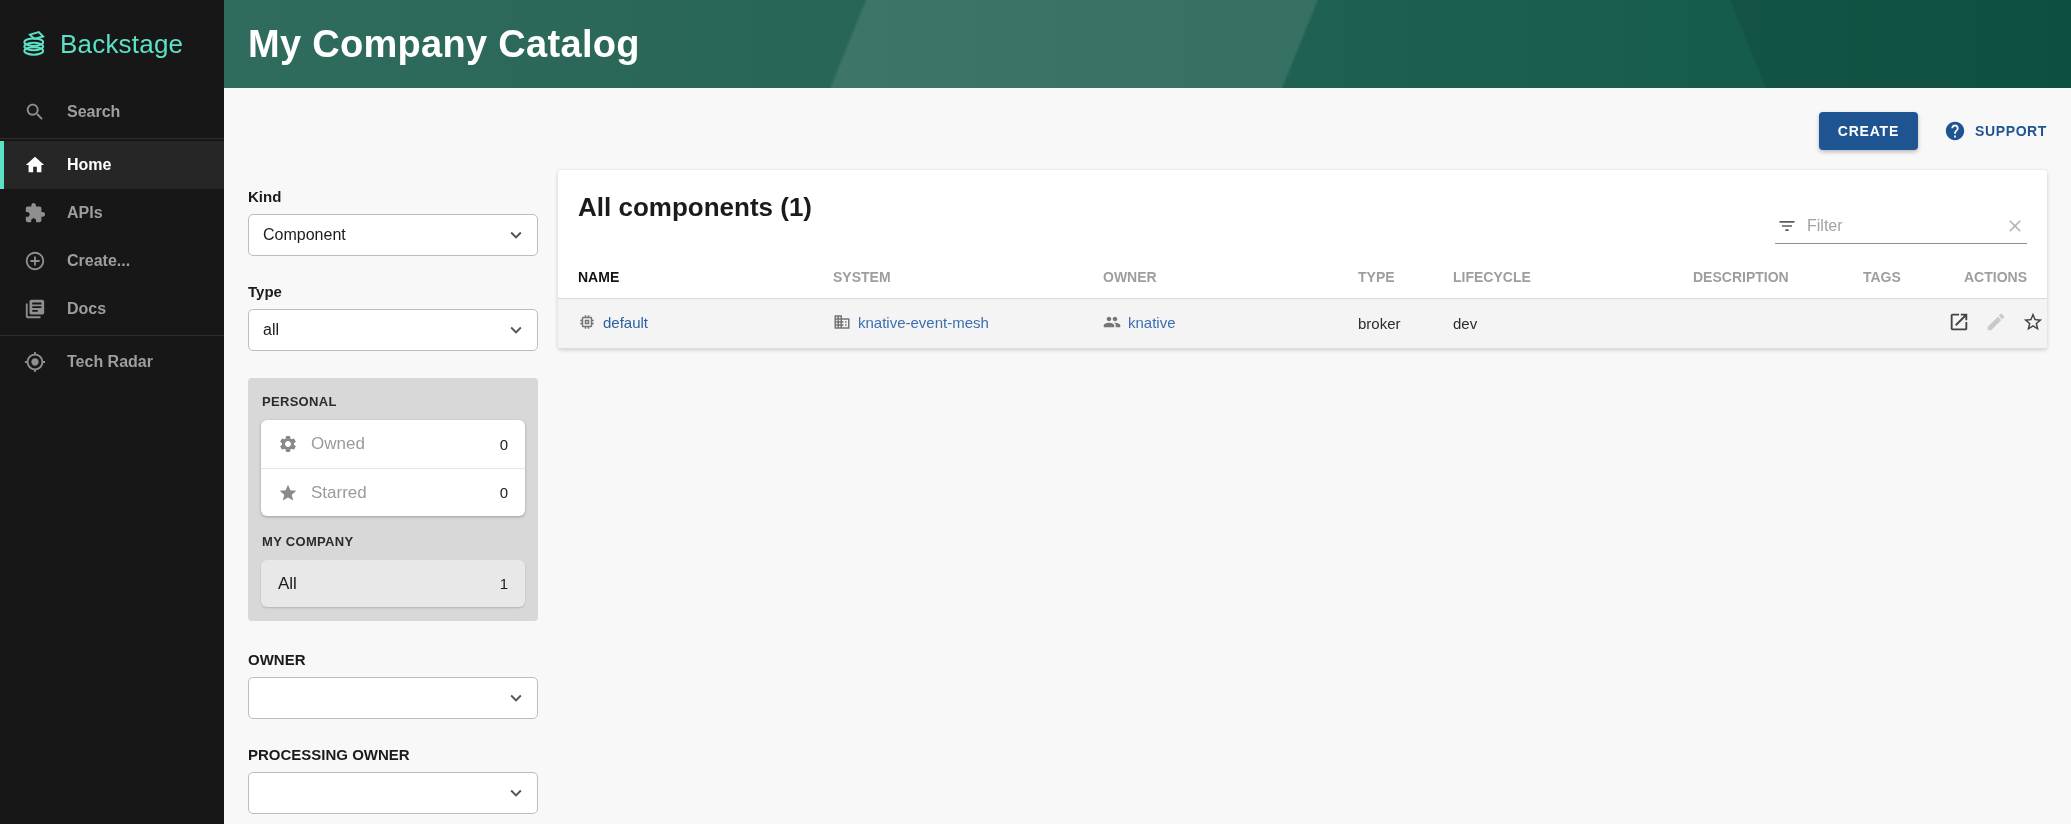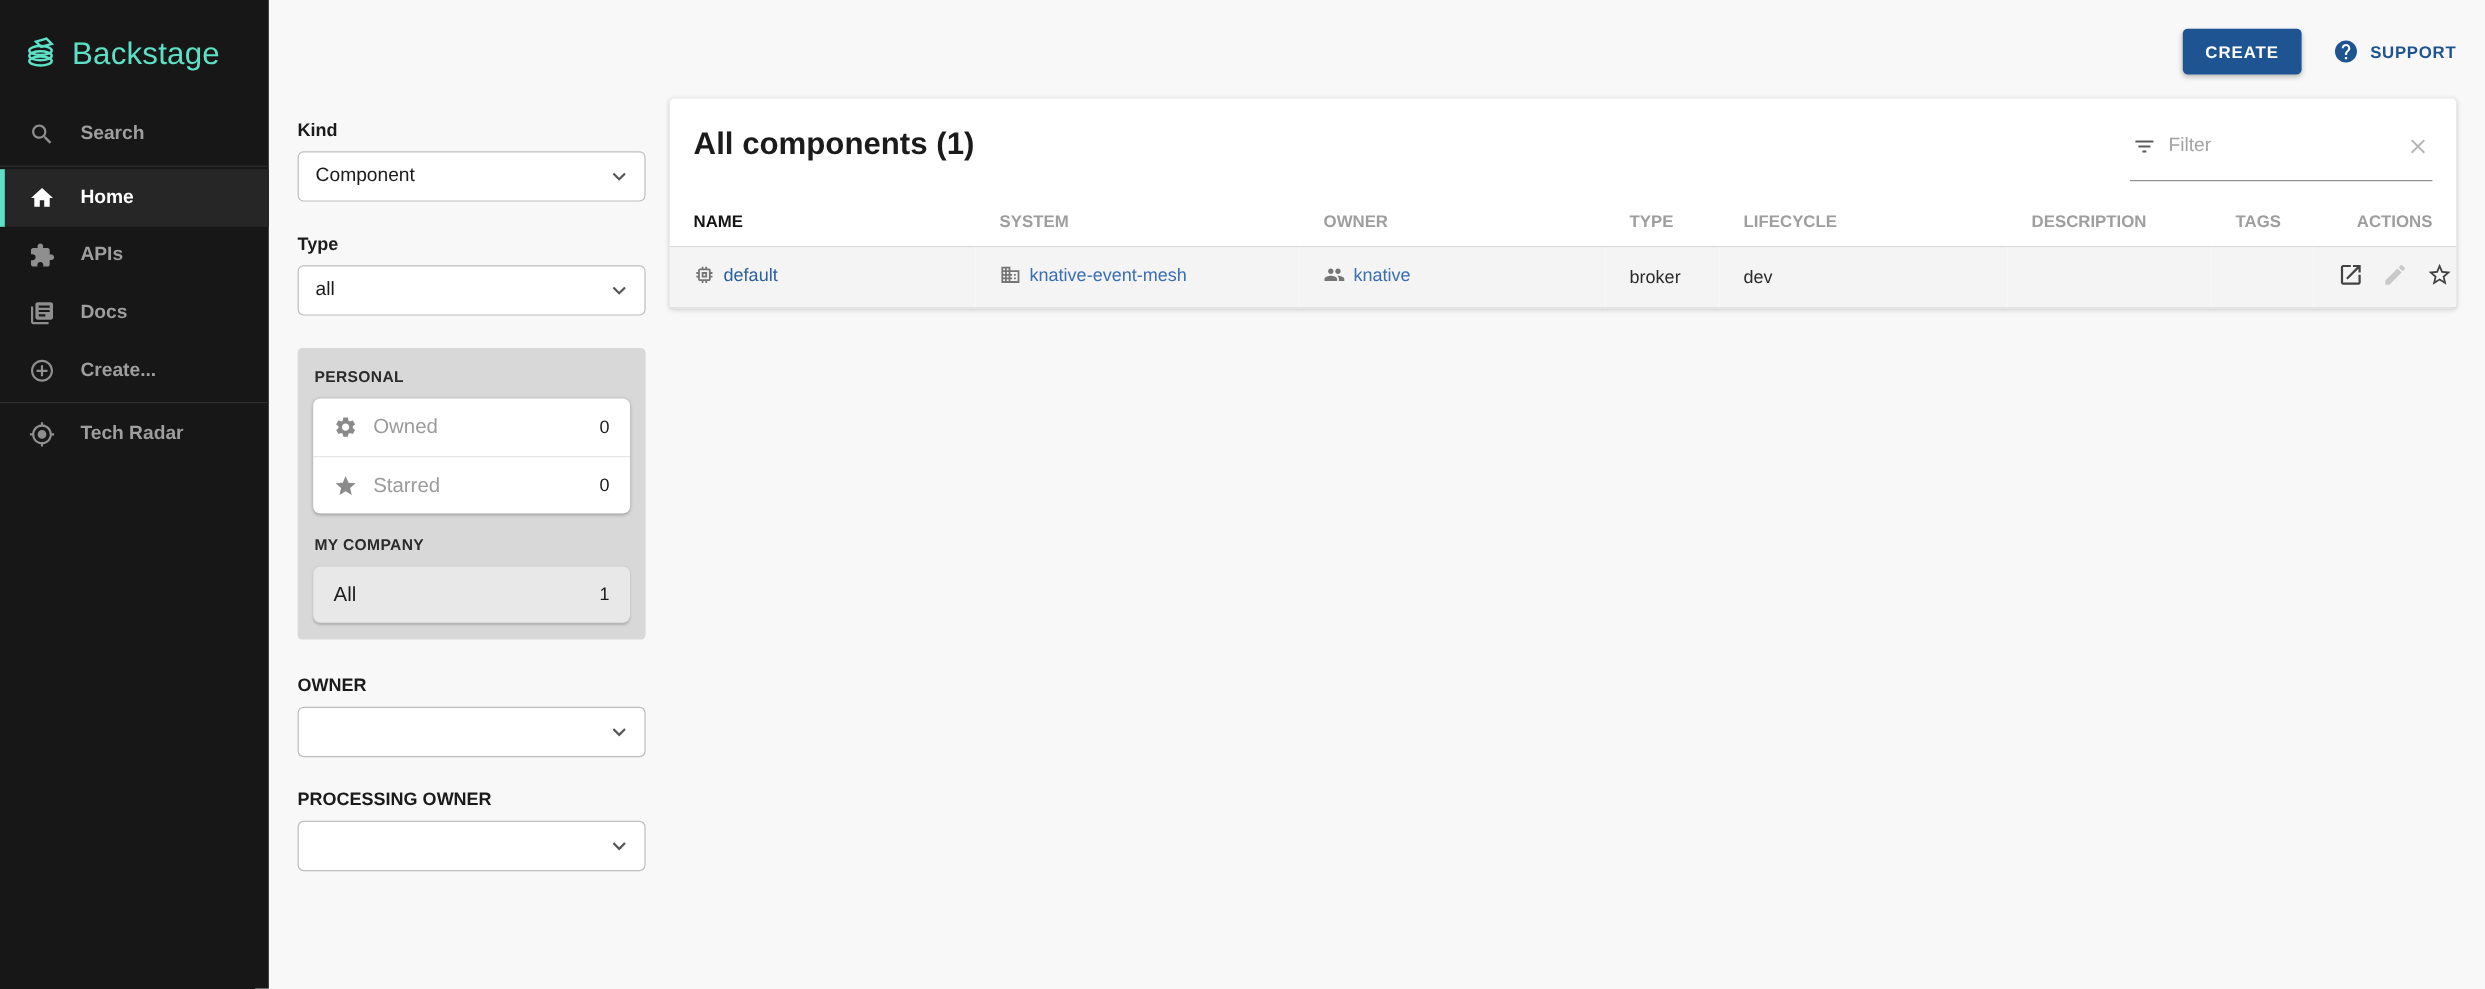--- a/index.html
+++ b/index.html
@@ -69,21 +69,21 @@
   .pill-count { margin-left:auto; color:#1b1b1b; font-size:15px; }
   .company-item {
     background:#e8e8e8; border-radius:6px; height:47px; display:flex; align-items:center;
     padding:0 17px; font-size:17px; color:#1b1b1b; cursor:pointer; box-shadow:0 1px 2px rgba(0,0,0,0.18);
   }
   
   .table-card { flex:1; background:#ffffff; border-radius:4px; box-shadow:0 1px 4px rgba(0,0,0,0.18); min-width:0; }
   .card-head { display:flex; justify-content:space-between; align-items:flex-start; padding:22px 20px 10px; }
   .card-title { font-size:26px; font-weight:bold; color:#1b1b1b; }
   .filter-box { display:flex; align-items:center; gap:10px; width:252px;
-    border-bottom:1px solid #8f8f8f; padding:4px 2px 18px; margin-top:4px; }
+    border-bottom:1px solid #8f8f8f; padding:4px 2px 7px; margin-top:20px; }
   .filter-box svg { width:20px; height:20px; flex-shrink:0; }
   .filter-icon-svg { fill:#5c5c5c; }
   .clear-icon-svg { fill:#b5b5b5; margin-left:auto; cursor:pointer; }
   .filter-box input {
     border:none; outline:none; background:transparent; flex:1; min-width:0;
     font-family:inherit; font-size:16px; color:#1b1b1b;
   }
   .filter-box input::placeholder { color:#a2a2a2; }
   table { width:100%; border-collapse:collapse; table-layout:fixed; }
   thead th {
@@ -135,43 +135,46 @@
 
   <div class="side-item">
     <svg viewBox="0 0 24 24">
         <path d="M20.5 11H19V7c0-1.1-.9-2-2-2h-4V3.5C13 2.12 11.88 1 10.5 1S8 2.12 8 3.5V5H4c-1.1 0-1.99.9-1.99 2v3.8H3.5c1.49 0 2.7 1.21 2.7 2.7s-1.21 2.7-2.7 2.7H2V20c0 1.1.9 2 2 2h3.8v-1.5c0-1.49 1.21-2.7 2.7-2.7 1.49 0 2.7 1.21 2.7 2.7V22H17c1.1 0 2-.9 2-2v-4h1.5c1.38 0 2.5-1.12 2.5-2.5S21.88 11 20.5 11z"></path>
       </svg>
     <span>APIs</span>
   </div>
 
   <div class="side-item">
     <svg viewBox="0 0 24 24">
+        <path d="M13 7h-2v4H7v2h4v4h2v-4h4v-2h-4V7zm-1-5C6.48 2 2 6.48 2 12s4.48 10 10 10 10-4.48 10-10S17.52 2 12 2zm0 18c-4.41 0-8-3.59-8-8s3.59-8 8-8 8 3.59 8 8-3.59 8-8 8z"></path>
+      </svg>
+    <span>Create...</span>
+  </div>
+
+  <div class="side-item">
+    <svg viewBox="0 0 24 24">
         <path d="M4 6H2v14c0 1.1.9 2 2 2h14v-2H4V6zm16-4H8c-1.1 0-2 .9-2 2v12c0 1.1.9 2 2 2h12c1.1 0 2-.9 2-2V4c0-1.1-.9-2-2-2zm-1 9H9V9h10v2zm-4 4H9v-2h6v2zm4-8H9V5h10v2z"></path>
       </svg>
     <span>Docs</span>
   </div>
 
-  <div class="side-item">
-    <svg viewBox="0 0 24 24">
-        <path d="M13 7h-2v4H7v2h4v4h2v-4h4v-2h-4V7zm-1-5C6.48 2 2 6.48 2 12s4.48 10 10 10 10-4.48 10-10S17.52 2 12 2zm0 18c-4.41 0-8-3.59-8-8s3.59-8 8-8 8 3.59 8 8-3.59 8-8 8z"></path>
-      </svg>
-    <span>Create...</span>
-  </div>
-
   <div class="side-divider"></div>
 
   <div class="side-item">
     <svg viewBox="0 0 24 24">
         <path d="M12 8c-2.21 0-4 1.79-4 4s1.79 4 4 4 4-1.79 4-4-1.79-4-4-4zm8.94 3c-.46-4.17-3.77-7.48-7.94-7.94V1h-2v2.06C6.83 3.52 3.52 6.83 3.06 11H1v2h2.06c.46 4.17 3.77 7.48 7.94 7.94V23h2v-2.06c4.17-.46 7.48-3.77 7.94-7.94H23v-2h-2.06zM12 19c-3.87 0-7-3.13-7-7s3.13-7 7-7 7 3.13 7 7-3.13 7-7 7z"></path>
       </svg>
     <span>Tech Radar</span>
   </div>
 </nav>
 
 <div class="main">
+  <header class="page-header">
+    <h1>My Company Catalog</h1>
+  </header>
 
   <div class="content">
 
     <div class="toolbar">
       <button class="create-btn">CREATE</button>
       <div class="support-btn">
         <svg viewBox="0 0 24 24">
             <path d="M12 2C6.48 2 2 6.48 2 12s4.48 10 10 10 10-4.48 10-10S17.52 2 12 2zm1 17h-2v-2h2v2zm2.07-7.75l-.9.92C13.45 12.9 13 13.5 13 15h-2v-.5c0-1.1.45-2.1 1.17-2.83l1.24-1.26c.37-.36.59-.86.59-1.41 0-1.1-.9-2-2-2s-2 .9-2 2H8c0-2.21 1.79-4 4-4s4 1.79 4 4c0 .88-.36 1.68-.93 2.25z"></path>
           </svg>
         <span>SUPPORT</span>

